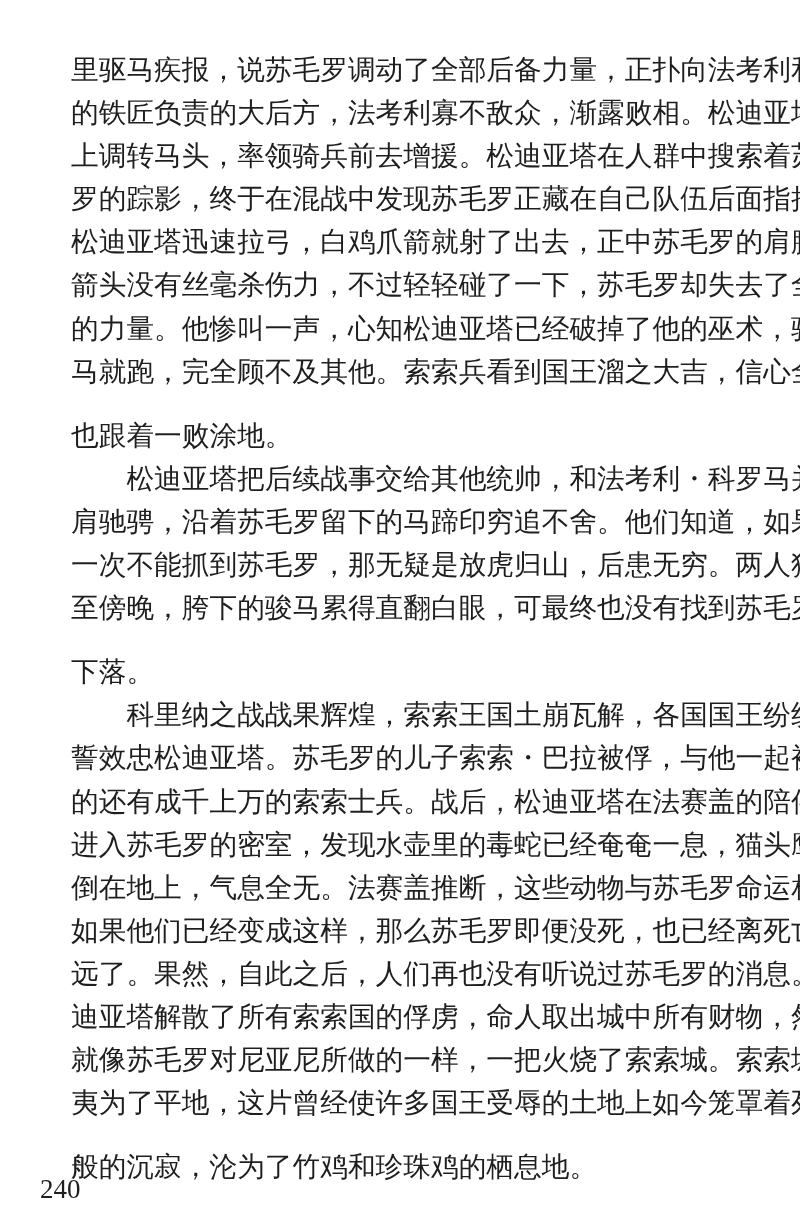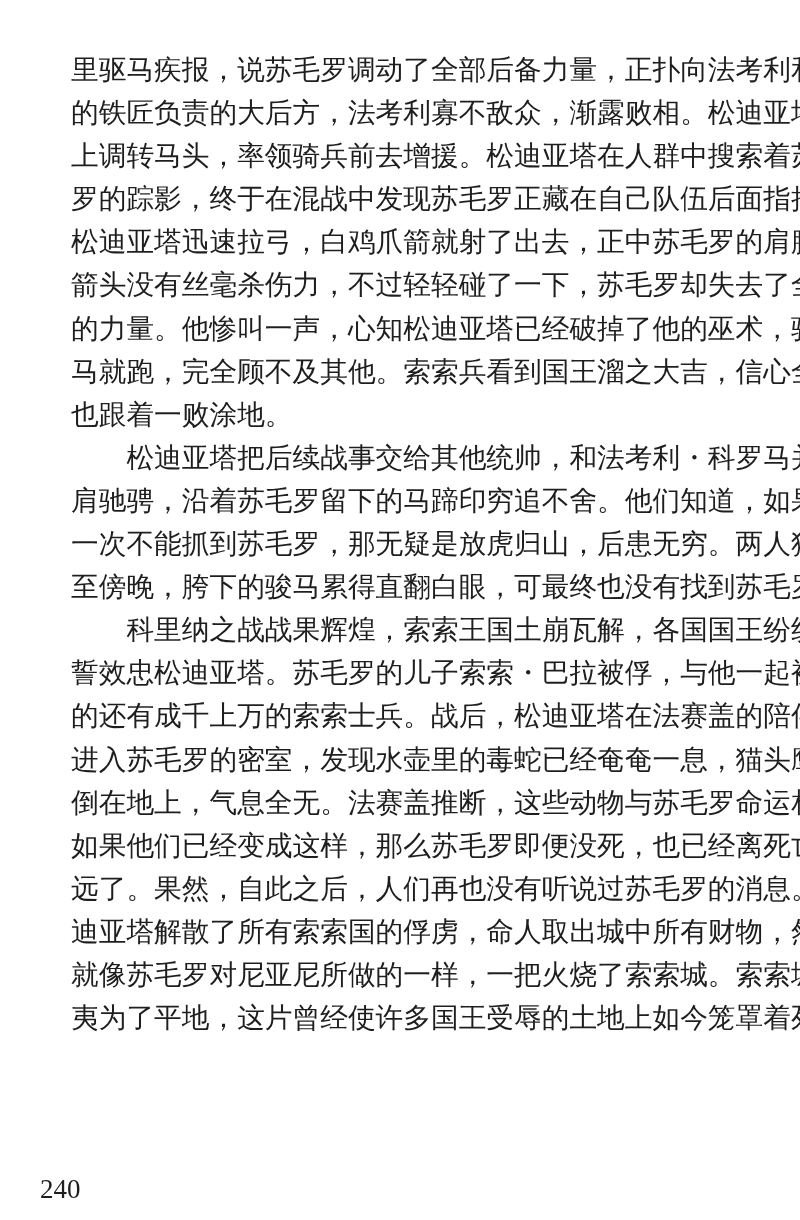--- a/index.html
+++ b/index.html
@@ -9,21 +9,21 @@
     left: 71px;
     top: 48px;
     width: 667px;
     font-family: "DejaVu Serif", "Liberation Serif", serif;
     font-size: 27.7px;
     line-height: 43.1px;
     color: #1e1e1e;
   }
   .page-body p { margin: 0; padding: 0; text-align: justify; text-align-last: left; }
   .page-body .line { display: block; white-space: nowrap; text-align: justify; text-align-last: justify; }
-  .page-body .line.last { text-align-last: left; }
+  .page-body .line.last { text-align-last: left; margin-top: 21px; }
   .indent { padding-left: 55.4px; }
   .page-number {
     position: absolute;
     left: 40px;
     top: 1174px;
     font-family: "Liberation Serif", "DejaVu Serif", serif;
     font-size: 27px;
     color: #1e1e1e;
   }
 </style>
@@ -40,28 +40,30 @@
     <span class="line">箭头没有丝毫杀伤力，不过轻轻碰了一下，苏毛罗却失去了全身</span>
     <span class="line">的力量。他惨叫一声，心知松迪亚塔已经破掉了他的巫术，骑上</span>
     <span class="line">马就跑，完全顾不及其他。索索兵看到国王溜之大吉，信心全无，</span>
     <span class="line last">也跟着一败涂地。</span>
   </p>
   <p>
     <span class="line indent">松迪亚塔把后续战事交给其他统帅，和法考利・科罗马并</span>
     <span class="line">肩驰骋，沿着苏毛罗留下的马蹄印穷追不舍。他们知道，如果这</span>
     <span class="line">一次不能抓到苏毛罗，那无疑是放虎归山，后患无穷。两人狂追</span>
     <span class="line">至傍晚，胯下的骏马累得直翻白眼，可最终也没有找到苏毛罗的</span>
+    <span class="line last">下落。</span>
   </p>
   <p>
     <span class="line indent">科里纳之战战果辉煌，索索王国土崩瓦解，各国国王纷纷宣</span>
     <span class="line">誓效忠松迪亚塔。苏毛罗的儿子索索・巴拉被俘，与他一起被俘</span>
     <span class="line">的还有成千上万的索索士兵。战后，松迪亚塔在法赛盖的陪伴下</span>
     <span class="line">进入苏毛罗的密室，发现水壶里的毒蛇已经奄奄一息，猫头鹰也</span>
     <span class="line">倒在地上，气息全无。法赛盖推断，这些动物与苏毛罗命运相连，</span>
     <span class="line">如果他们已经变成这样，那么苏毛罗即便没死，也已经离死亡不</span>
     <span class="line">远了。果然，自此之后，人们再也没有听说过苏毛罗的消息。松</span>
     <span class="line">迪亚塔解散了所有索索国的俘虏，命人取出城中所有财物，然后</span>
     <span class="line">就像苏毛罗对尼亚尼所做的一样，一把火烧了索索城。索索城被</span>
     <span class="line">夷为了平地，这片曾经使许多国王受辱的土地上如今笼罩着死一</span>
+    <span class="line last">般的沉寂，沦为了竹鸡和珍珠鸡的栖息地。</span>
   </p>
 </div>
 
 <div class="page-number">240</div>
 
 </body></html>

